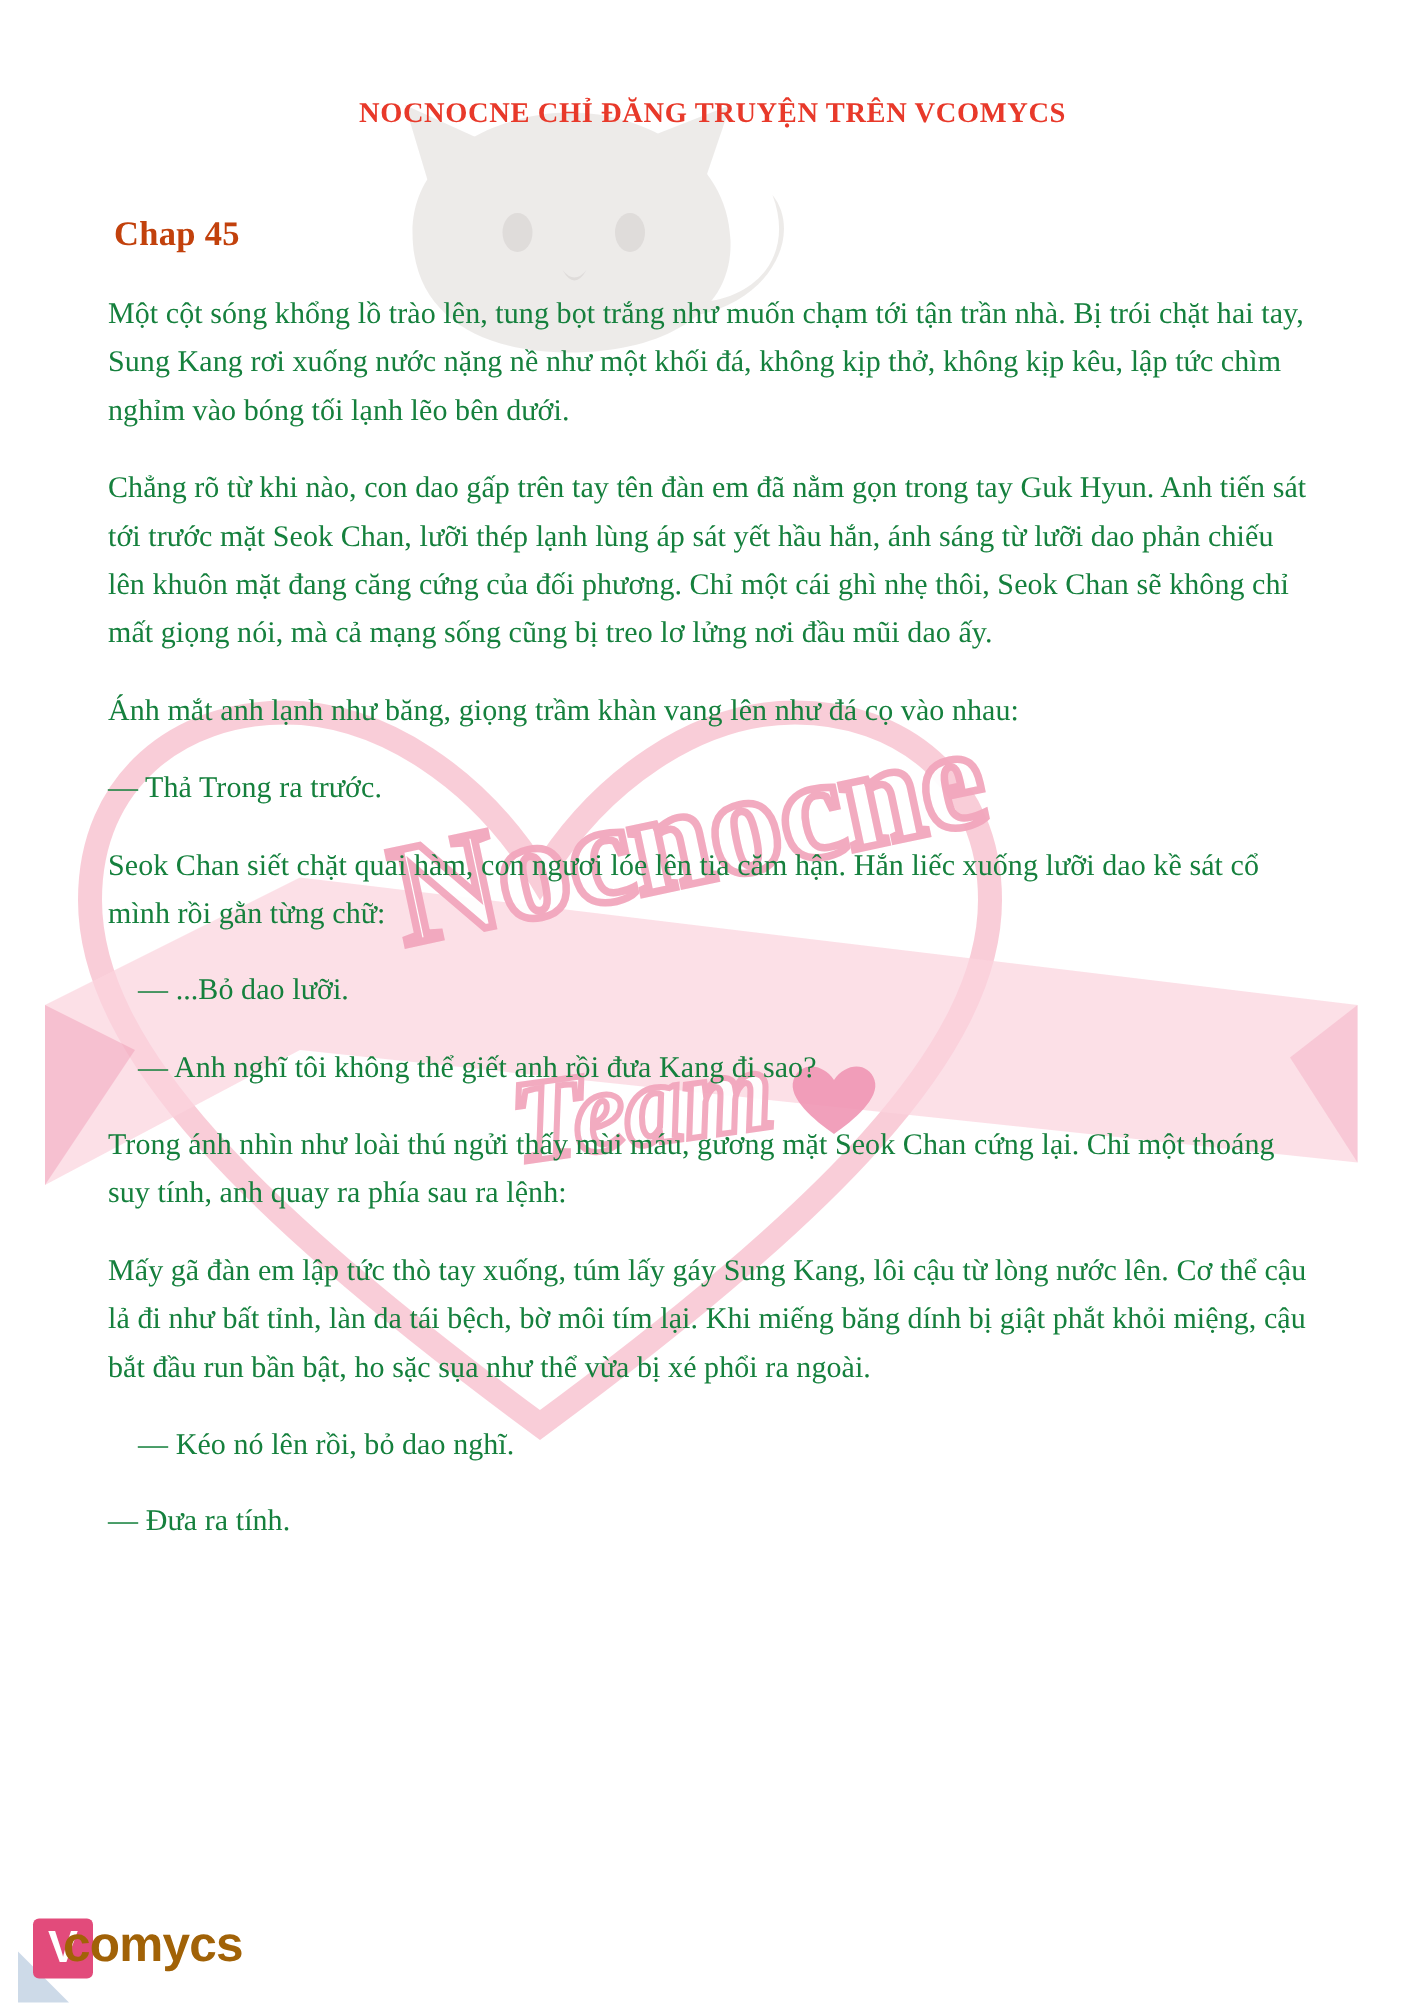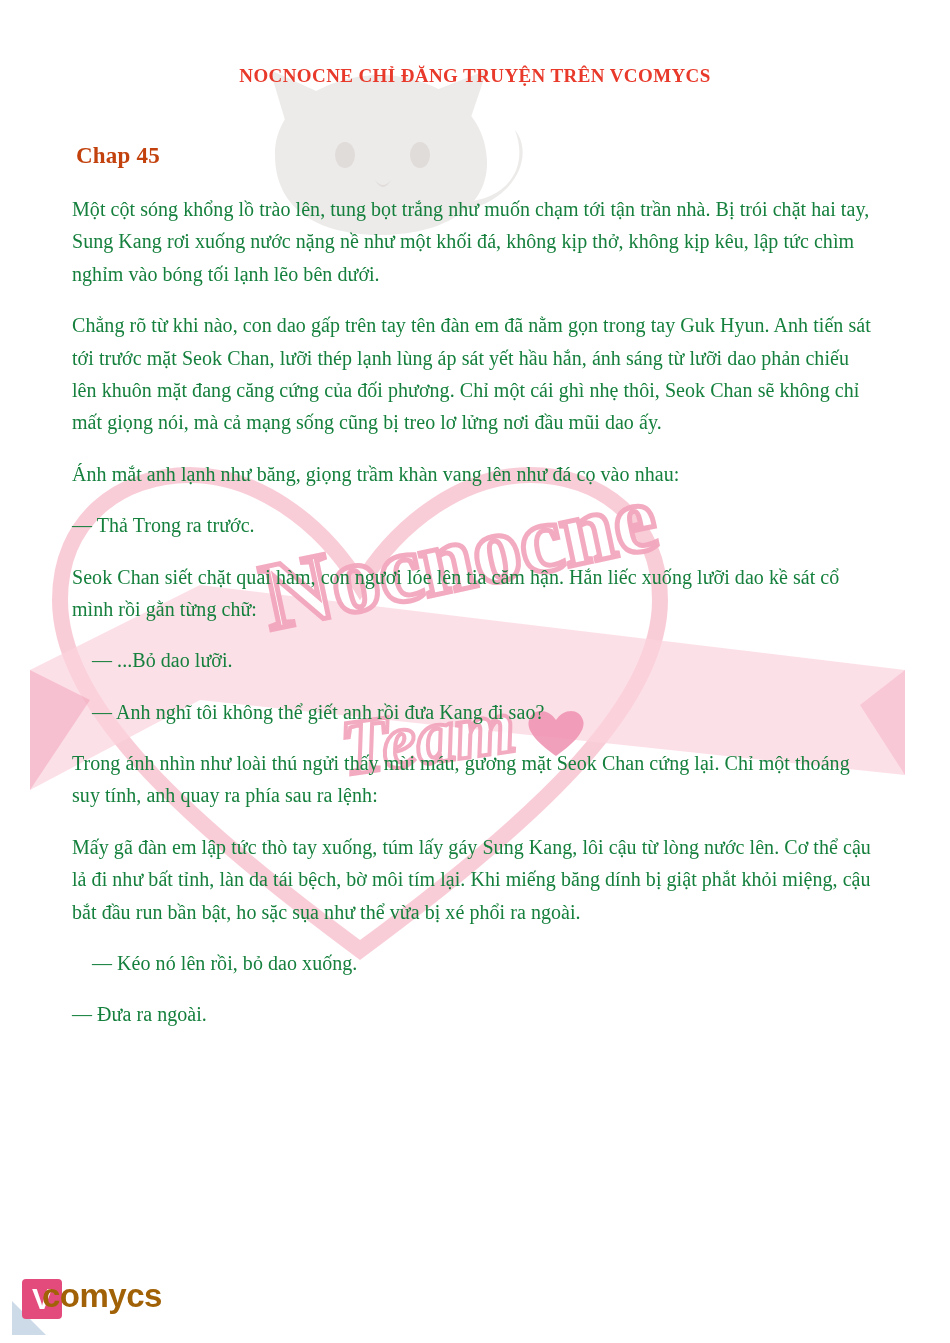--- a/index.html
+++ b/index.html
@@ -170,22 +170,22 @@
   <div class="body-text">
     <p>Một cột sóng khổng lồ trào lên, tung bọt trắng như muốn chạm tới tận trần nhà. Bị trói chặt hai tay, Sung Kang rơi xuống nước nặng nề như một khối đá, không kịp thở, không kịp kêu, lập tức chìm nghỉm vào bóng tối lạnh lẽo bên dưới.</p>
     <p>Chẳng rõ từ khi nào, con dao gấp trên tay tên đàn em đã nằm gọn trong tay Guk Hyun. Anh tiến sát tới trước mặt Seok Chan, lưỡi thép lạnh lùng áp sát yết hầu hắn, ánh sáng từ lưỡi dao phản chiếu lên khuôn mặt đang căng cứng của đối phương. Chỉ một cái ghì nhẹ thôi, Seok Chan sẽ không chỉ mất giọng nói, mà cả mạng sống cũng bị treo lơ lửng nơi đầu mũi dao ấy.</p>
     <p>Ánh mắt anh lạnh như băng, giọng trầm khàn vang lên như đá cọ vào nhau:</p>
     <p>— Thả Trong ra trước.</p>
     <p>Seok Chan siết chặt quai hàm, con ngươi lóe lên tia căm hận. Hắn liếc xuống lưỡi dao kề sát cổ mình rồi gằn từng chữ:</p>
     <p class="indent">— ...Bỏ dao lưỡi.</p>
     <p class="indent">— Anh nghĩ tôi không thể giết anh rồi đưa Kang đi sao?</p>
     <p>Trong ánh nhìn như loài thú ngửi thấy mùi máu, gương mặt Seok Chan cứng lại. Chỉ một thoáng suy tính, anh quay ra phía sau ra lệnh:</p>
     <p>Mấy gã đàn em lập tức thò tay xuống, túm lấy gáy Sung Kang, lôi cậu từ lòng nước lên. Cơ thể cậu lả đi như bất tỉnh, làn da tái bệch, bờ môi tím lại. Khi miếng băng dính bị giật phắt khỏi miệng, cậu bắt đầu run bần bật, ho sặc sụa như thể vừa bị xé phổi ra ngoài.</p>
-    <p class="indent">— Kéo nó lên rồi, bỏ dao xuống.</p>
-    <p>— Đưa ra ngoài.</p>
+    <p class="indent">— Kéo nó lên rồi, bỏ dao nghĩ.</p>
+    <p>— Đưa ra tính.</p>
   </div>
 </div>
 
 <div class="footer-logo">
   <div class="logo-corner"></div>
   <div class="logo-badge">
     <span class="v">V</span>
   </div>
   <div class="logo-word">comycs</div>
 </div>

